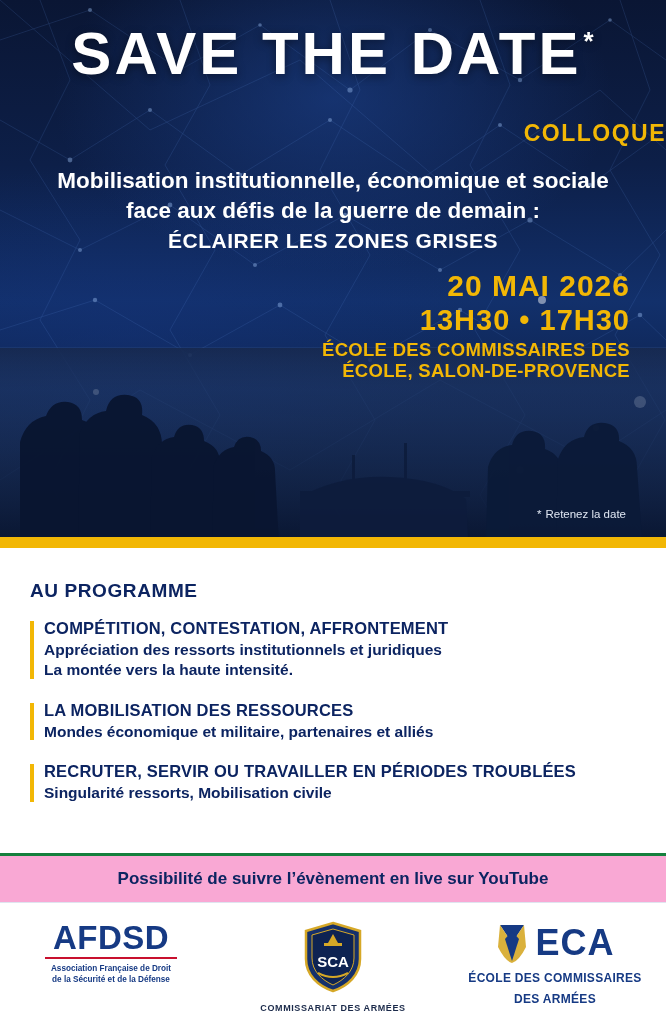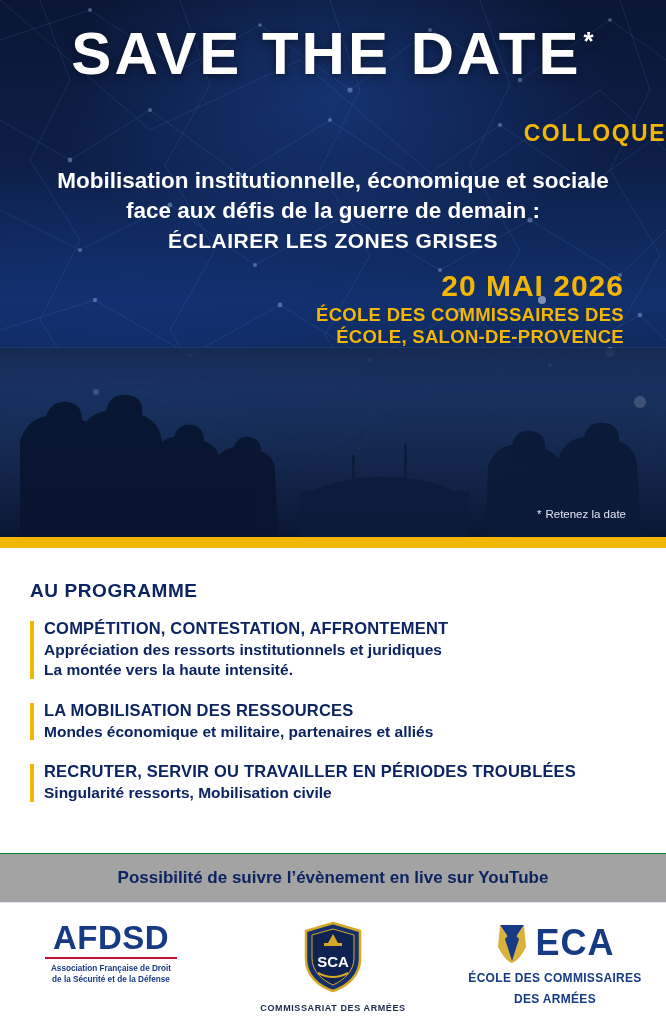--- a/index.html
+++ b/index.html
@@ -83,21 +83,21 @@
     color: #ffffff;
     font-weight: bold;
     line-height: 1.32;
   }
   .subtitle .l1 { display: block; font-size: 22.5px; }
   .subtitle .l2 { display: block; font-size: 22.5px; }
   .subtitle .l3 { display: block; font-size: 21px; letter-spacing: 0.5px; margin-top: 2px; }
 
   .date-block {
     position: absolute;
-    top: 268px; left: 0; right: 42px;
+    top: 268px; left: 0; right: 36px;
     text-align: right;
     color: #f2b705;
     font-weight: bold;
     line-height: 1.18;
   }
   .date-block .d1 { display: block; font-size: 30px; letter-spacing: 1px; }
   .date-block .d2 { display: block; font-size: 29px; letter-spacing: 1px; }
   .date-block .d3 { display: block; font-size: 18.5px; letter-spacing: 0.3px; margin-top: 1px; }
   .date-block .d4 { display: block; font-size: 18.5px; letter-spacing: 0.3px; }
 
@@ -148,22 +148,22 @@
     font-size: 15.5px;
     font-weight: bold;
     line-height: 1.32;
   }
 
   
   .youtube-band {
     position: absolute;
     top: 853px; left: 0; right: 0;
     height: 50px;
-    background: #a3a3a3;
-    border-top: 1px solid #15803d;
+    background: #f9a8d4;
+    border-top: 3px solid #15803d;
     border-bottom: 1px solid #dfe5f0;
     display: flex;
     align-items: center;
     justify-content: center;
   }
   .youtube-band span {
     color: #0c2461;
     font-size: 17px;
     font-weight: bold;
   }
@@ -332,20 +332,21 @@
     <div class="colloque">COLLOQUE</div>
 
     <div class="subtitle">
       <span class="l1">Mobilisation institutionnelle, économique et sociale</span>
       <span class="l2">face aux défis de la guerre de demain :</span>
       <span class="l3">ÉCLAIRER LES ZONES GRISES</span>
     </div>
 
     <div class="date-block">
       <span class="d1">20 MAI 2026</span>
+      <span class="d2">13H30  •  17H30</span>
       <span class="d3">ÉCOLE DES COMMISSAIRES DES</span>
       <span class="d4">ÉCOLE, SALON-DE-PROVENCE</span>
     </div>
 
     <div class="retenez">
       <span class="star">*</span><span>Retenez la date</span>
     </div>
   </div>
 
   <div class="programme">

